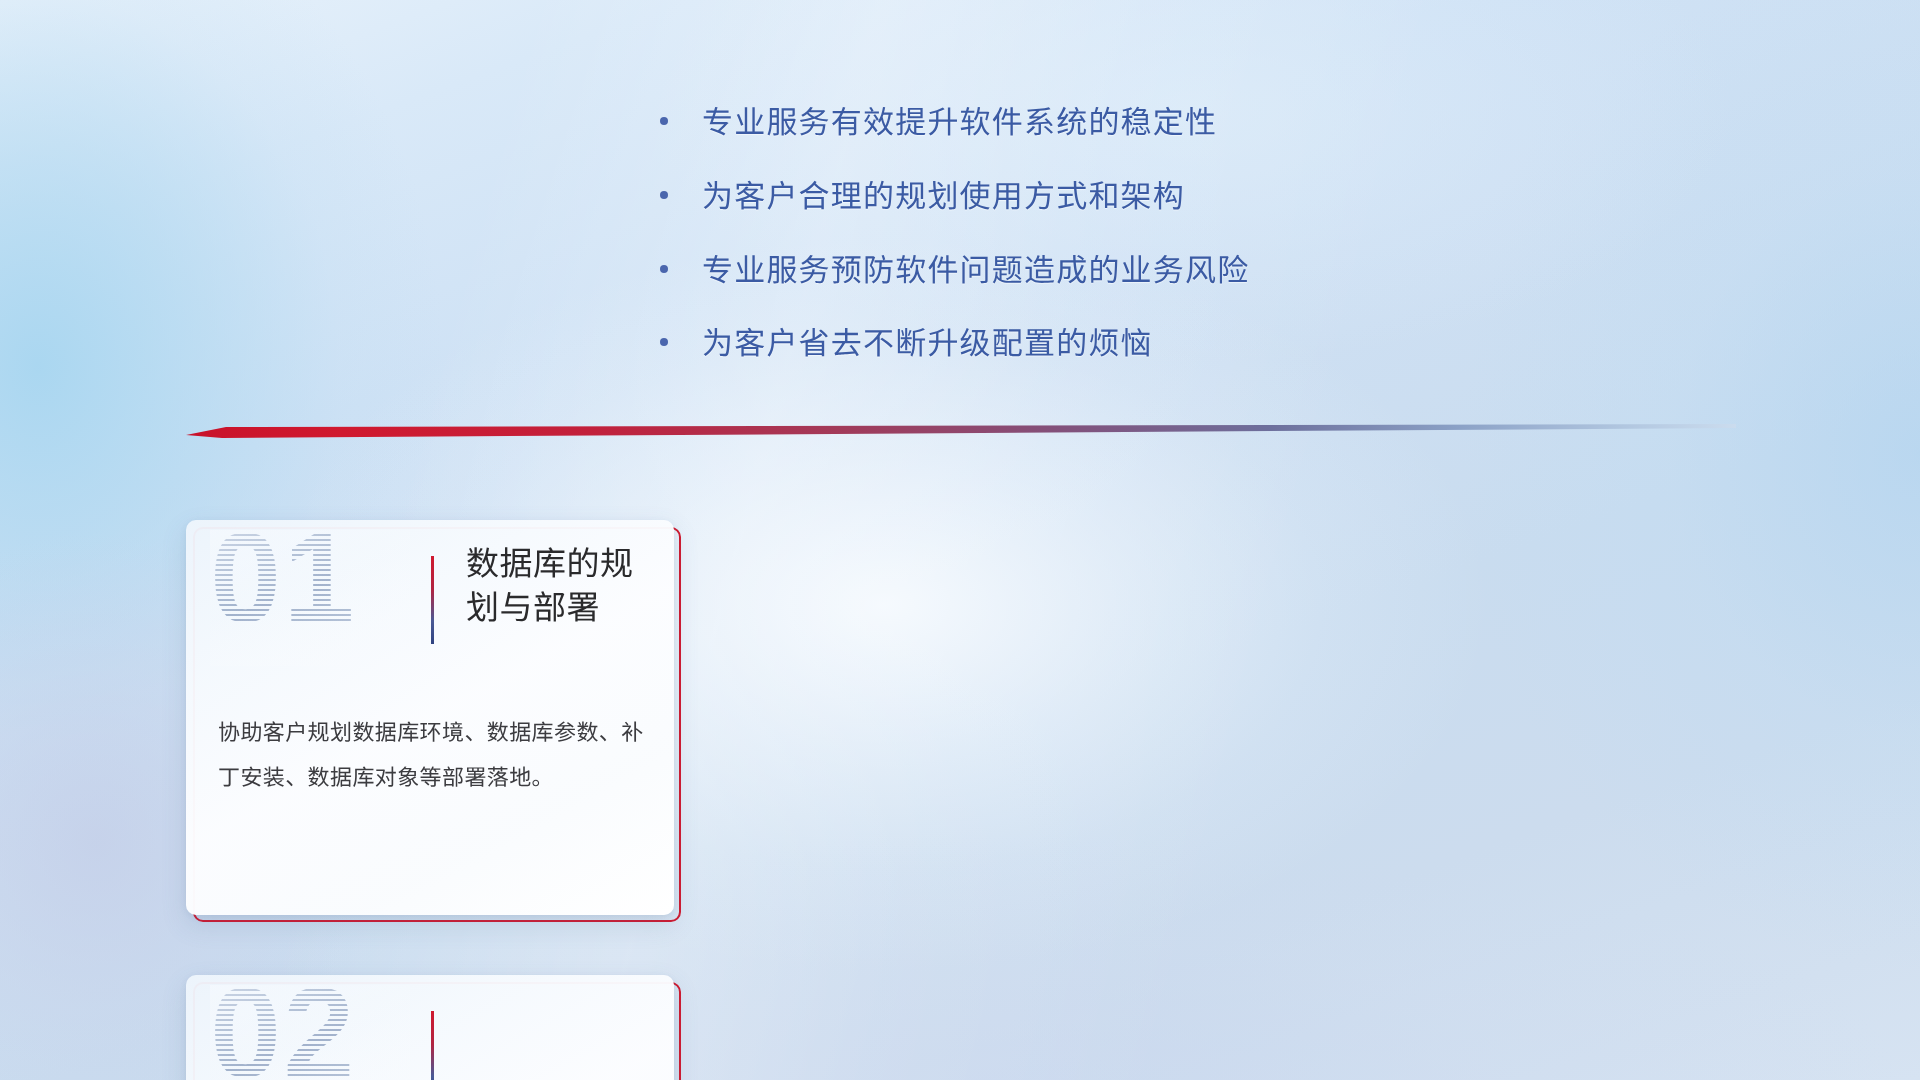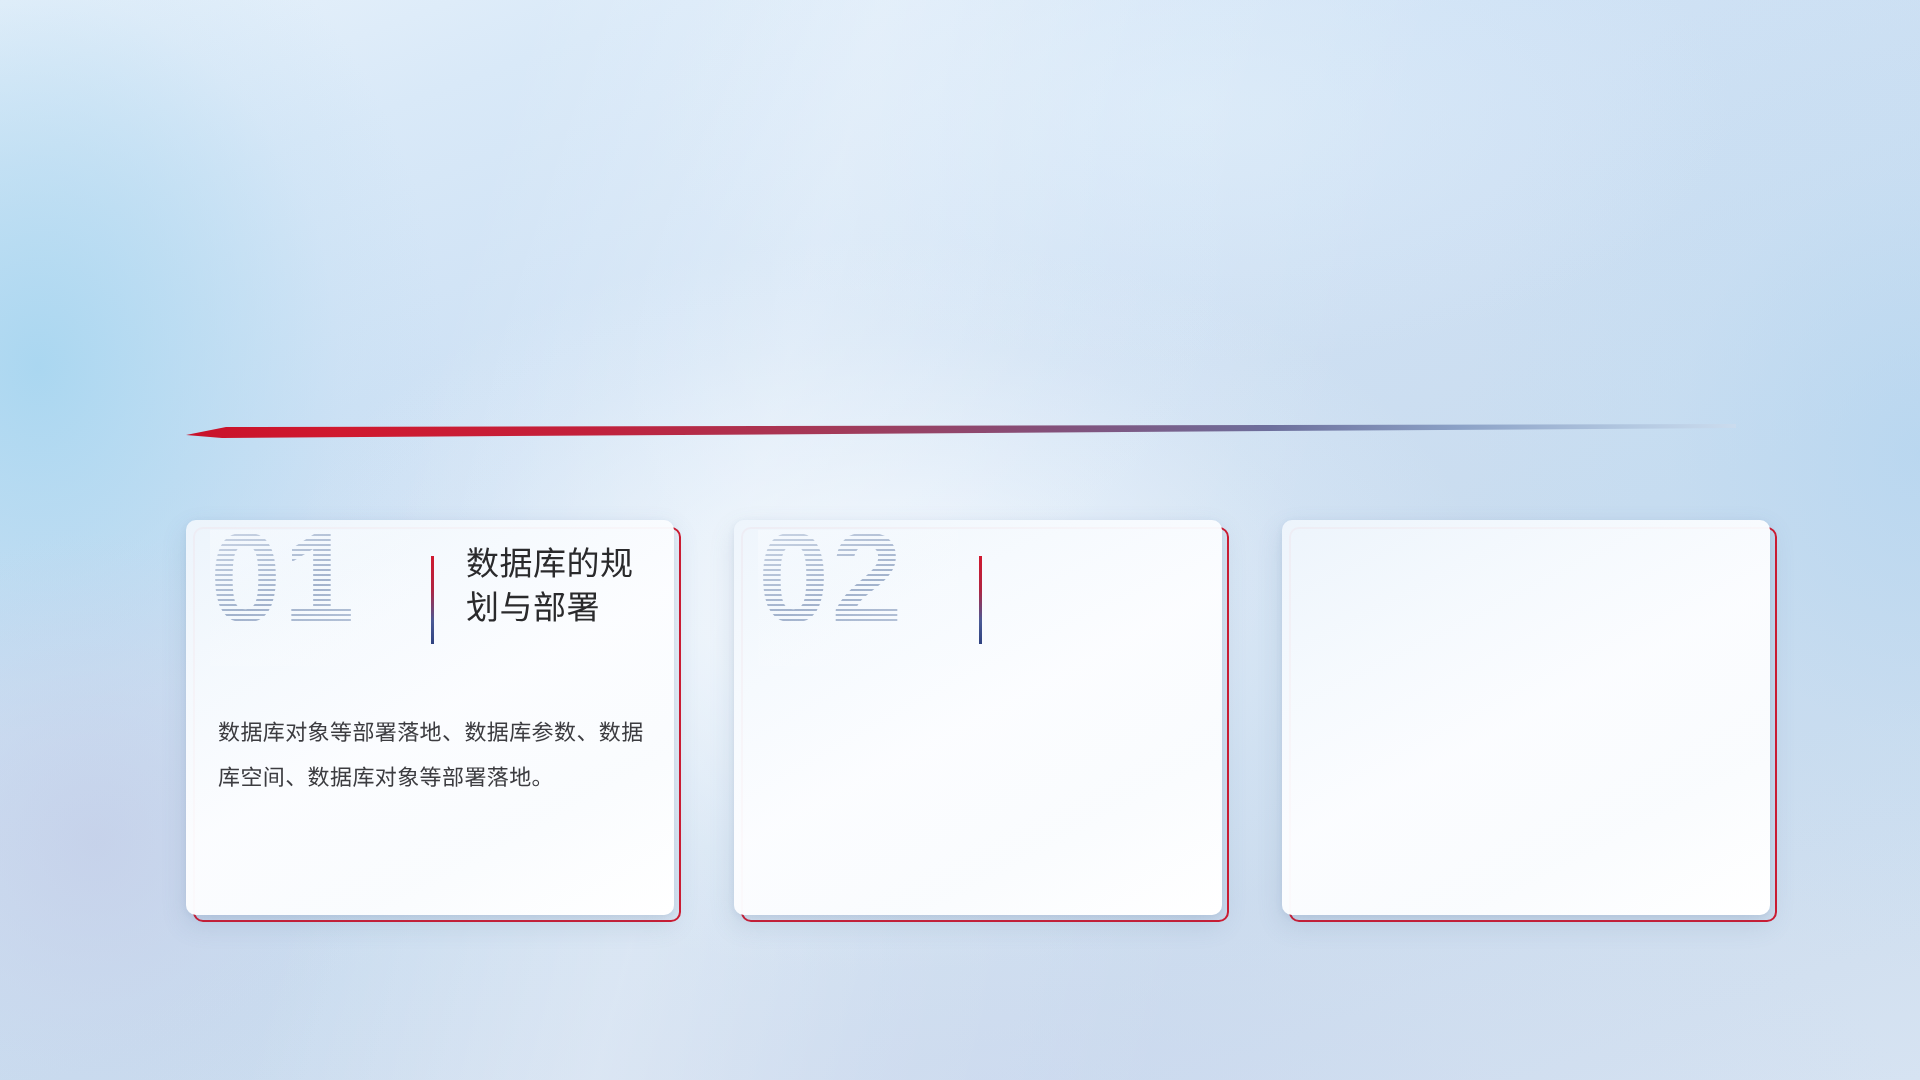--- a/index.html
+++ b/index.html
@@ -143,20 +143,21 @@
   
   #card-row {
     position: absolute;
     left: 186px;
     top: 520px;
     width: 1580px;
     height: 400px;
     display: flex;
     justify-content: flex-start;
     gap: 60px;
+    flex-direction: column;
   }
 
   .card {
     position: relative;
     width: 488px;
     height: 395px;
     flex: 0 0 auto;
   }
 
   .card-outline {
@@ -271,20 +272,38 @@
 
   <div class="bg-layer bg-base"></div>
   <div class="bg-layer bg-glow-left"></div>
   <div class="bg-layer bg-glow-leftlow"></div>
   <div class="bg-layer bg-glow-right"></div>
   <div class="bg-layer bg-glow-upper"></div>
   <div class="bg-layer bg-glow-center"></div>
   <div class="bg-layer bg-glow-bottom"></div>
   <div class="bg-layer bg-sheen"></div>
 
+  <ul id="bullet-list">
+    <li class="bullet-item">
+      <span class="bullet-dot"></span>
+      <span class="bullet-text">专业服务有效提升软件系统的稳定性</span>
+    </li>
+    <li class="bullet-item">
+      <span class="bullet-dot"></span>
+      <span class="bullet-text">为客户合理的规划使用方式和架构</span>
+    </li>
+    <li class="bullet-item">
+      <span class="bullet-dot"></span>
+      <span class="bullet-text">专业服务预防软件问题造成的业务风险</span>
+    </li>
+    <li class="bullet-item">
+      <span class="bullet-dot"></span>
+      <span class="bullet-text">为客户省去不断升级配置的烦恼</span>
+    </li>
+  </ul>
 
   <div id="divider">
     <svg viewBox="0 0 1550 18" preserveAspectRatio="none">
       <defs>
         <linearGradient id="divGrad" x1="0" y1="0" x2="1" y2="0">
           <stop offset="0" stop-color="#c8122a"></stop>
           <stop offset="0.10" stop-color="#d0192f"></stop>
           <stop offset="0.26" stop-color="#c2203b"></stop>
           <stop offset="0.42" stop-color="#a23a59"></stop>
           <stop offset="0.56" stop-color="#83507a"></stop>
@@ -304,21 +323,21 @@
       <div class="card-outline"></div>
       <div class="card-body">
         <div class="card-head">
           <div class="ghost-number">
             <span class="gn-text">01</span>
             <span class="gn-tint"></span>
           </div>
           <div class="accent-line"></div>
           <div class="card-title">数据库的规划与部署</div>
         </div>
-        <div class="card-desc">数据库对象等部署落地、数据库参数、数据库空间、数据库对象等部署落地。</div>
+        <div class="card-desc">协助客户规划数据库环境、数据库参数、补丁安装、数据库对象等部署落地。</div>
       </div>
     </div>
 
     <div class="card">
       <div class="card-outline"></div>
       <div class="card-body">
         <div class="card-head">
           <div class="ghost-number">
             <span class="gn-text">02</span>
             <span class="gn-tint"></span>

